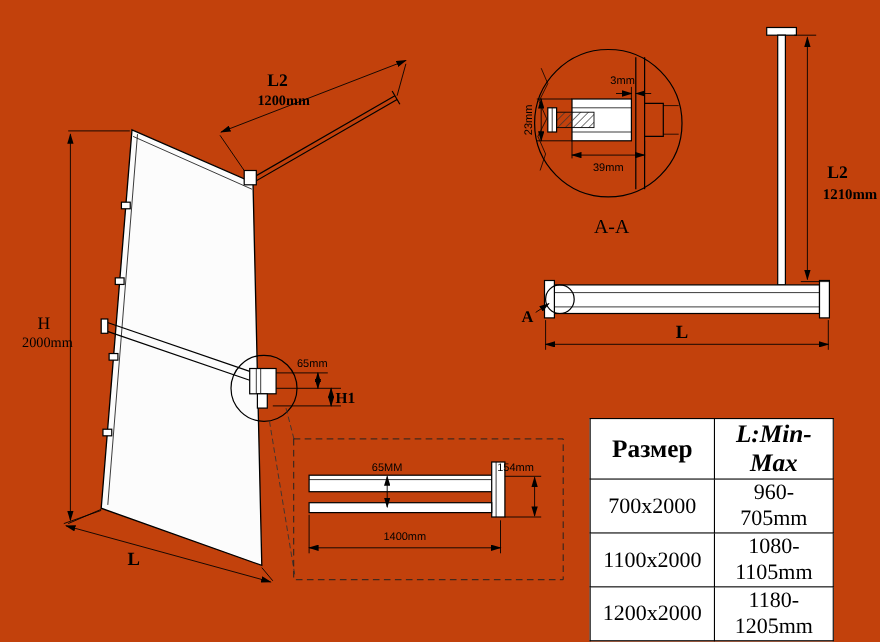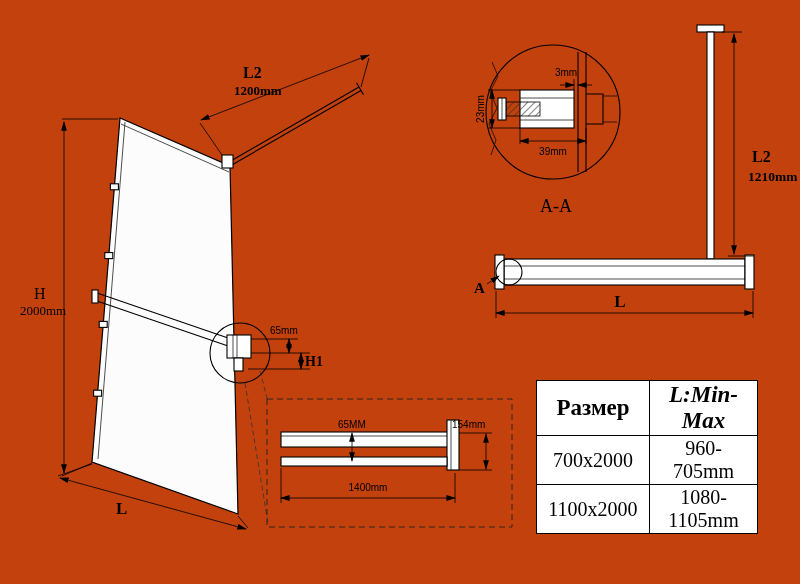--- a/index.html
+++ b/index.html
@@ -222,16 +222,20 @@
   </thead>
   <tbody>
     <tr>
       <td>700x2000</td>
       <td>960-705mm</td>
     </tr>
     <tr>
       <td>1100x2000</td>
       <td>1080-1105mm</td>
     </tr>
+    <tr>
+      <td>1200x2000</td>
+      <td>1180-1205mm</td>
+    </tr>
   </tbody>
 </table>
 
 </div>
 
 </body></html>

